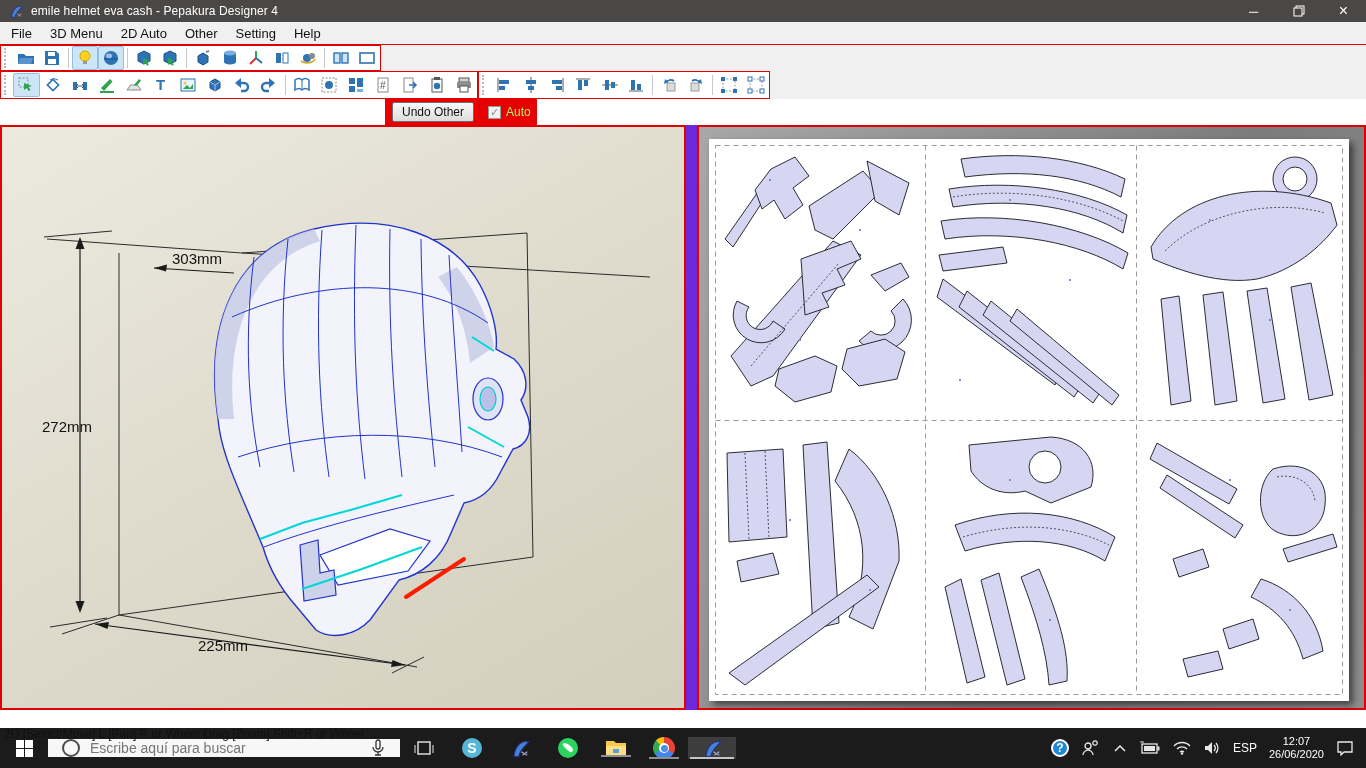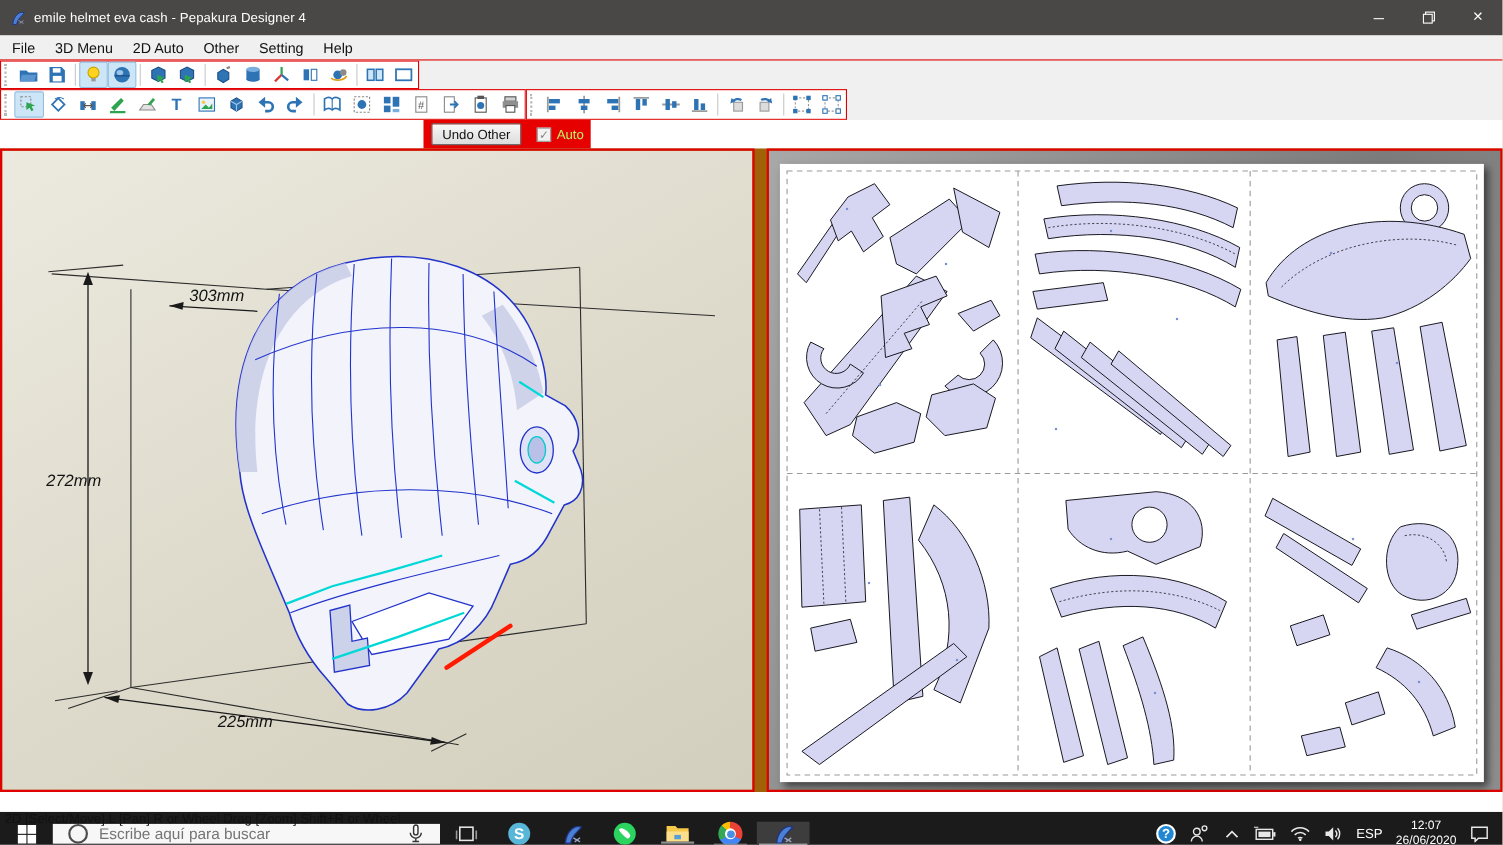--- a/index.html
+++ b/index.html
@@ -1,19 +1,19 @@
 <!DOCTYPE html>
 <html><head>
 <meta charset="utf-8">
 <style>
   * { margin:0; padding:0; box-sizing:border-box; }
   html,body { width:1366px; height:768px; overflow:hidden; font-family:"Liberation Sans",sans-serif; background:#f0f0f0; }
 
   
-  #titlebar { position:relative; height:32px; background:#4a4846; display:flex; align-items:center; color:#fff; }
+  #titlebar { position:relative; height:22px; background:#4a4846; display:flex; align-items:center; color:#fff; }
   #titlebar .appicon { width:16px; height:16px; margin-left:8px; }
   #titlebar .title { font-size:12px; margin-left:7px; letter-spacing:.1px; }
   #titlebar .wincontrols { margin-left:auto; display:flex; height:100%; }
   .winbtn { width:45px; height:100%; display:flex; align-items:center; justify-content:center; color:#fff; font-size:13px; }
 
   
   #menubar { height:22px; background:#f0f0f0; display:flex; align-items:center; font-size:13px; color:#111; }
   .menuitem { padding:2px 9px; }
   .menuitem:first-child { margin-left:2px; }
 
@@ -28,21 +28,21 @@
   svg text { font-family:"Liberation Sans",sans-serif; }
 
   
   #unfoldstrip { height:26px; background:#ffffff; position:relative; }
   #autoband { position:absolute; left:385px; top:0; width:152px; height:100%; background:#e60000; display:flex; align-items:center; }
   #undoUnfoldBtn { margin-left:7px; font-size:12px; color:#111; background:linear-gradient(#f9f9f9,#dcdcdc); border:1px solid #6d6d6d; border-radius:2px; padding:2px 9px; }
   #autobox { width:13px; height:13px; background:#f2f2f2; border:1px solid #9a9a9a; margin-left:14px; display:flex; align-items:center; justify-content:center; font-size:11px; color:#8a8a8a; }
   #autolabel { color:#bef264; font-size:12px; margin-left:5px; }
 
   
-  #main { position:relative; height:585px; background:#a16207;font-style:italic; }
+  #main { position:relative; height:585px; background:#6d28d9; }
   #view3d { position:absolute; left:0; top:0; width:686px; height:585px; border:2px solid #e00000; background:linear-gradient(150deg,#eceadf 0%,#dddacb 55%,#d2cfbe 100%); }
   #view2d { position:absolute; left:697px; top:0; width:669px; height:585px; border:2px solid #e00000; background:linear-gradient(115deg,#a8a8a8 0%,#7c7c7c 60%,#8e8e8e 100%); }
   #page2d { position:absolute; left:10px; top:12px; width:640px; height:562px; background:#ffffff; box-shadow:4px 4px 7px rgba(0,0,0,.55); }
 
   
   #statusbar { height:18px; background:#ffffff; font-size:12px; color:#111; position:relative; }
   #status-left { position:absolute; left:4px; top:17px; }
   #status-right { position:absolute; left:697px; width:620px; top:1px; text-align:center; }
 
   

